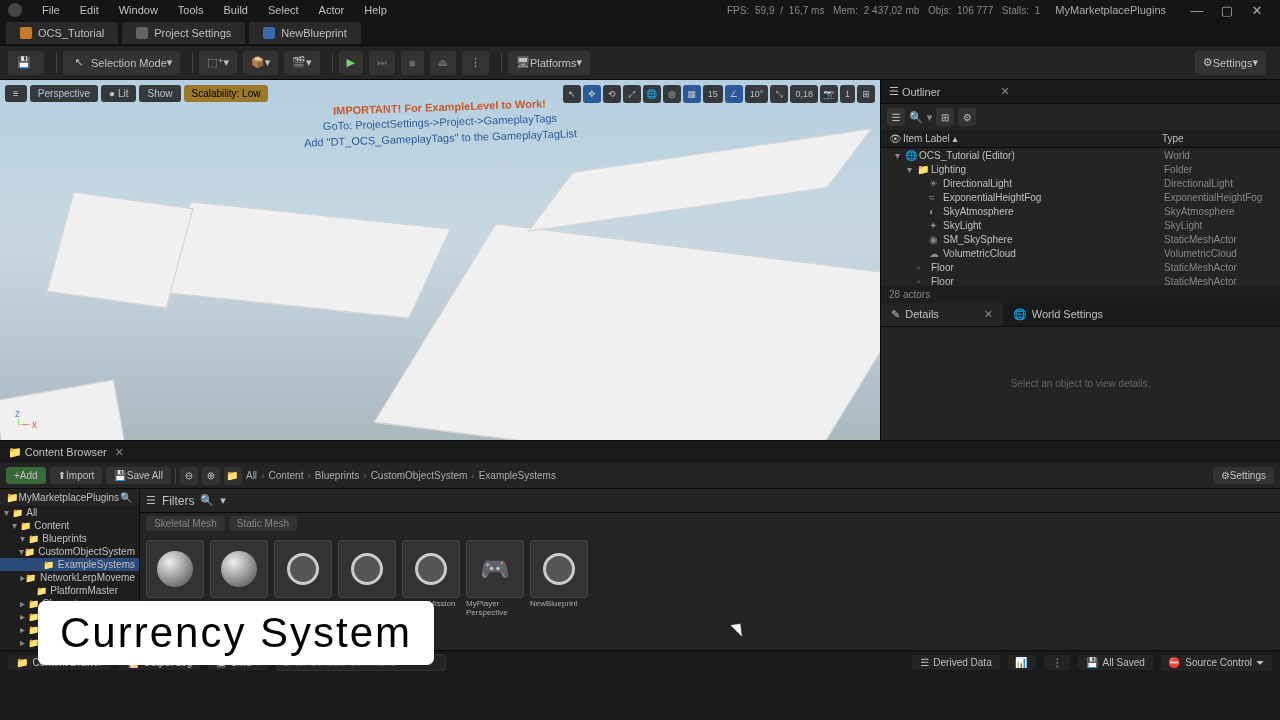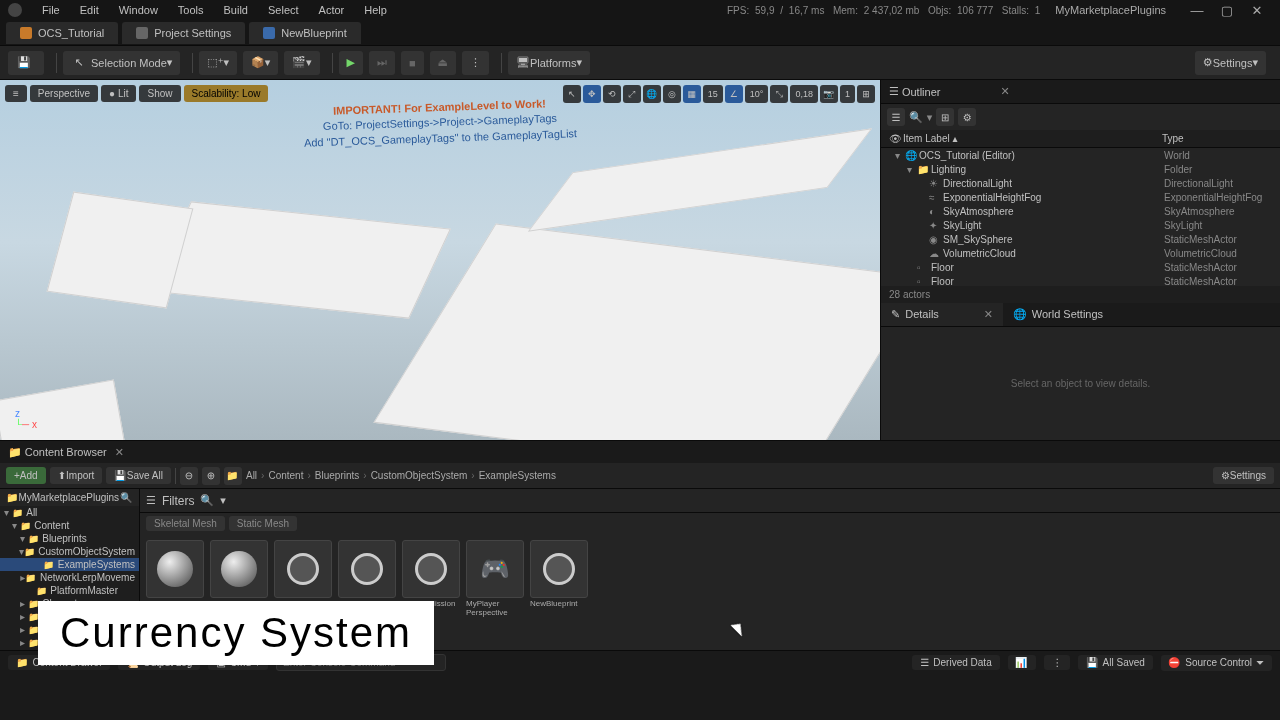--- a/index.html
+++ b/index.html
@@ -76,21 +76,21 @@
 .filter-chips { display:flex; gap:4px; padding:3px 6px; }
 .chip { padding:2px 8px; background:#333; border-radius:3px; font-size:10px; color:#888; cursor:pointer; }
 .assets { flex:1; display:flex; gap:6px; padding:6px; overflow:hidden; position:relative; }
 .asset { width:58px; display:flex; flex-direction:column; cursor:pointer; }
 .asset-thumb { width:58px; height:58px; background:#333; border-radius:3px; display:flex; align-items:center; justify-content:center; border:1px solid #444; }
 .asset-sphere { width:36px; height:36px; border-radius:50%; background:radial-gradient(circle at 35% 30%, #eee, #888 60%, #444); }
 .asset-cube { width:32px; height:32px; border-radius:50%; border:3px solid #ccc; background:#555; }
 .asset-gamepad { font-size:24px; color:#ccc; }
 .asset-name { font-size:8px; color:#aaa; margin-top:2px; word-break:break-word; text-align:left; line-height:1.1; max-height:18px; overflow:hidden; }
 .asset.empty .asset-thumb { background:#2a2a2a; border:1px solid #333; }
-.overlay-title { position:absolute; left:38px; bottom:55px; background:#fff; color:#000; padding:8px 22px; font-family: Impact, "Arial Black", sans-serif; font-size:42px; letter-spacing:2px; z-index:50; }
+.overlay-title { position:absolute; left:38px; bottom:55px; background:#fff; color:#000; padding:8px 22px; font-family: Impact, "Arial Black", sans-serif; font-size:42px; letter-spacing:2px; z-index:50;border-radius:7px; }
 .bottom-bar { height: 24px; background:#1a1a1a; display:flex; align-items:center; padding:0 8px; gap:8px; border-top:1px solid #0a0a0a; font-size:10px; }
 .bb-btn { padding:2px 8px; background:#242424; border-radius:3px; cursor:pointer; display:flex; align-items:center; gap:4px; }
 .cmd-input { width:170px; background:#242424; border:1px solid #333; border-radius:3px; padding:2px 6px; color:#666; font-size:10px; }
 .bb-spacer { flex:1; }
 .cursor-arrow { position:absolute; left:735px; top:620px; width:12px; height:16px; z-index:60; }
 .cursor-arrow::before { content:''; position:absolute; border-left:8px solid #fff; border-top:6px solid transparent; border-bottom:10px solid transparent; transform:rotate(-45deg); filter:drop-shadow(0 0 1px #000); }
 </style>
 </head>
 <body>
 

